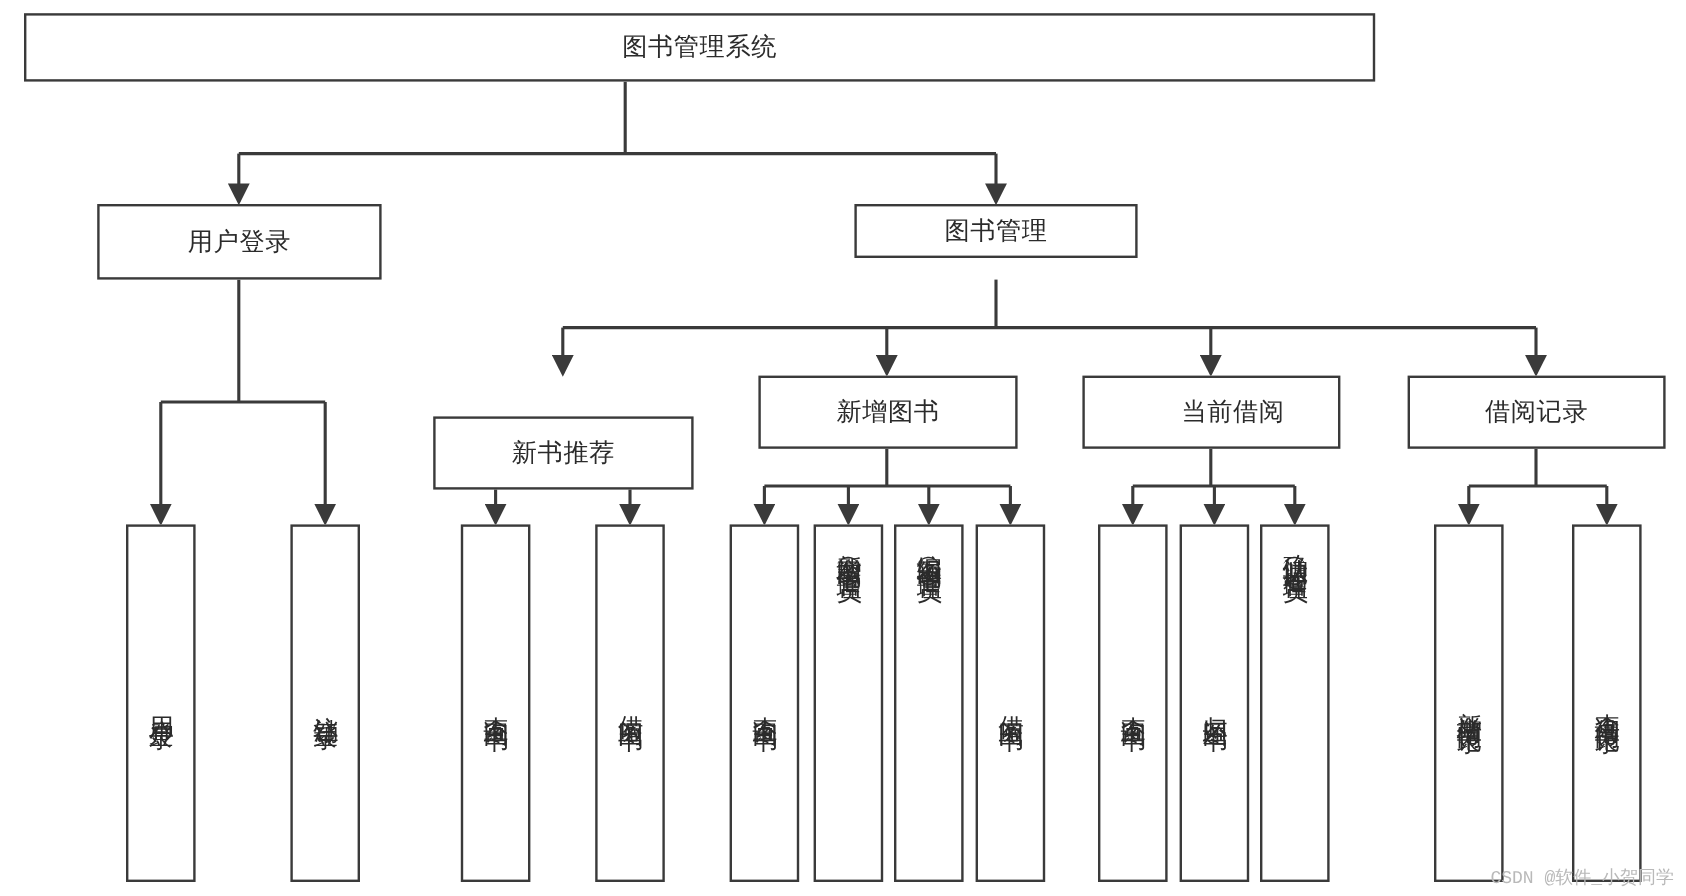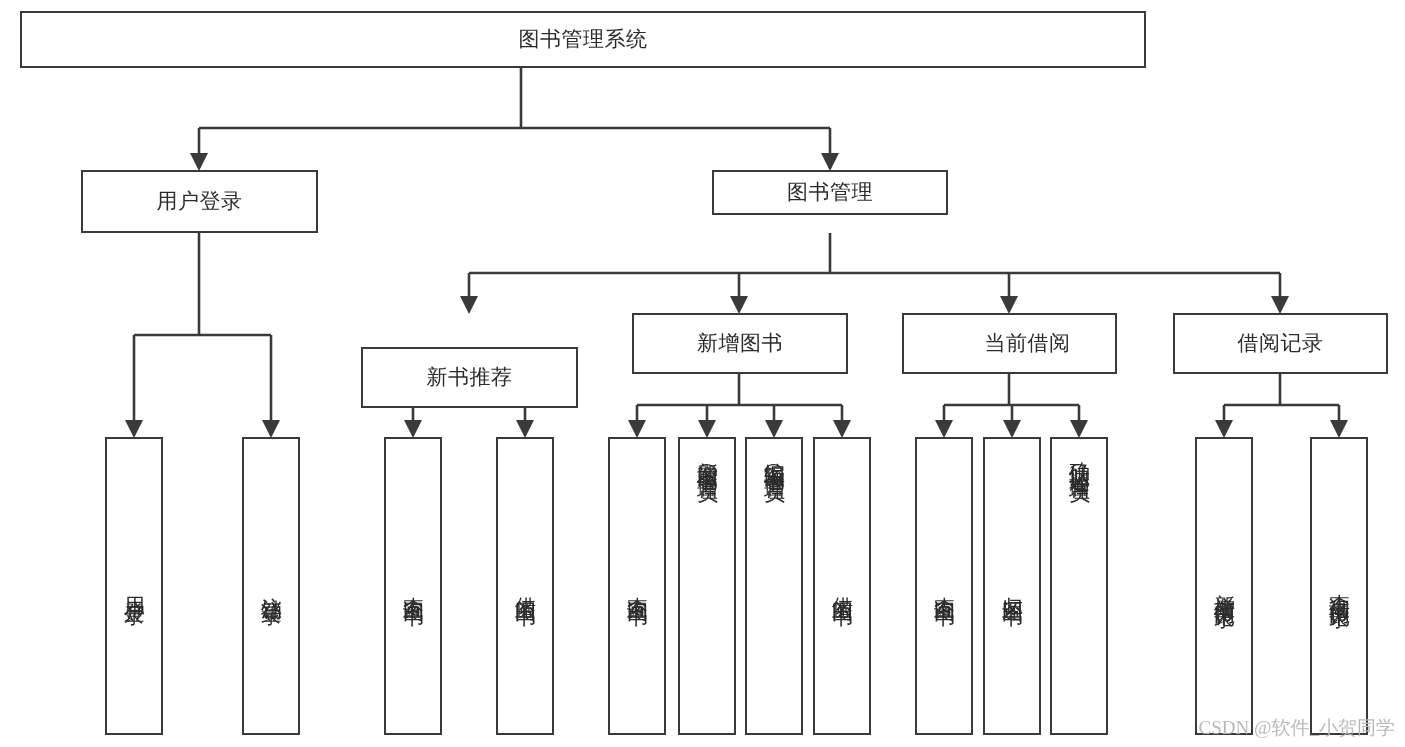--- a/index.html
+++ b/index.html
@@ -46,25 +46,25 @@
     line-height:1.0;
     letter-spacing:3px;
     white-space:nowrap;
   }
   .node.v.center{align-items:center;padding-top:0;}
 
   #watermark{
     position:absolute;
     right:10px;
     bottom:6px;
-    font-size:19px;
+    font-size:15px;
     color:#b9b9b9;
     white-space:nowrap;
     pointer-events:none;
-    font-family:Liberation Serif, serif;
+    font-family:Liberation Mono, monospace;
   }
 </style>
 </head>
 <body>
 
 <div id="diagram">
 
   <svg id="edges" viewBox="0 0 1405 747" width="1405" height="747" aria-hidden="true">
     <defs>
       <marker id="arrow" viewBox="0 0 12 12" refX="10" refY="6" markerWidth="7" markerHeight="7" orient="auto-start-reverse">

